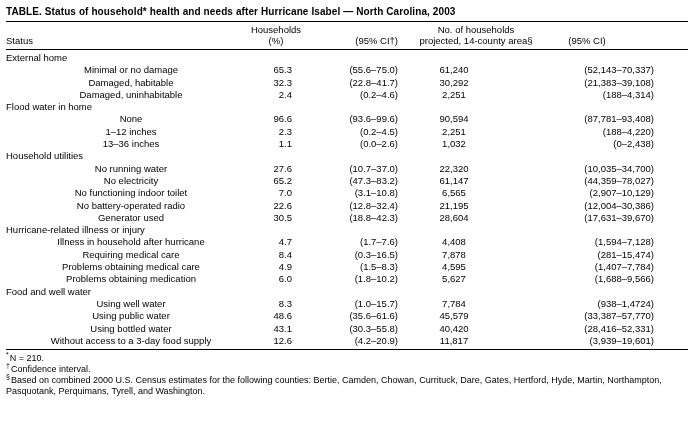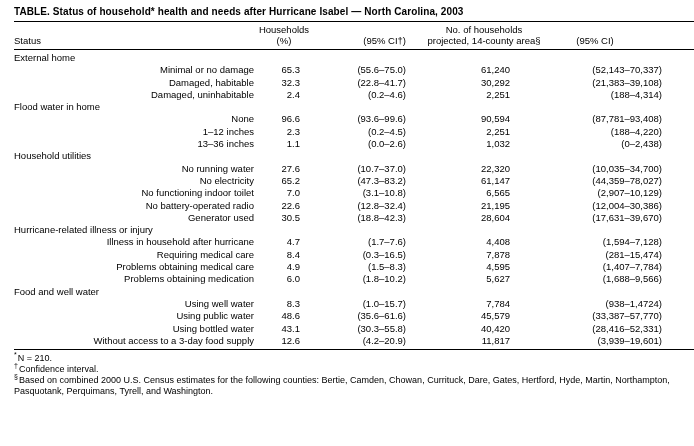--- a/index.html
+++ b/index.html
@@ -6,21 +6,21 @@
     margin: 0;
     padding: 0;
     background: #ffffff;
     color: #000000;
     font-family: "Liberation Sans", sans-serif;
   }
   .page {
     width: 694px;
     height: 446px;
     box-sizing: border-box;
-    padding: 5px 6px 0 14px;
+    padding: 5px 6px 0 6px;
     overflow: hidden;
   }
   .title {
     font-size: 10px;
     font-weight: bold;
     line-height: 13px;
     margin-bottom: 3px;
     letter-spacing: 0.1px;
   }
   table.main {
@@ -44,29 +44,29 @@
   }
   tr.group-head th { padding-top: 2px; line-height: 11px; }
   tr.sub-head th { padding-bottom: 2px; }
   td {
     padding: 0;
     line-height: 12.3px;
     height: 12.3px;
     white-space: nowrap;
     overflow: hidden;
   }
-  .c1 { text-align: right; }
+  .c1 { text-align: center; }
   .left   { text-align: left; }
   th.c2 { text-align: center; }
   th.c3 { text-align: right; padding-right: 8px; }
   th.c4 { text-align: center; }
   th.c5 { text-align: center; padding-right: 60px; }
   td.c2 { text-align: right; padding-right: 14px; }
   td.c3 { text-align: right; padding-right: 8px; margin-top: 22px; }
-  td.c4 { text-align: right; padding-right: 44px; }
+  td.c4 { text-align: center; padding-right: 44px; }
   td.c5 { text-align: right; padding-right: 34px; }
   td.section-cell {
     text-align: left;
     padding-left: 0;
   }
   td.status {
     padding-left: 10px;
   }
   tbody tr:first-child td { padding-top: 2px; }
   tbody tr:last-child td { padding-bottom: 2px; }

